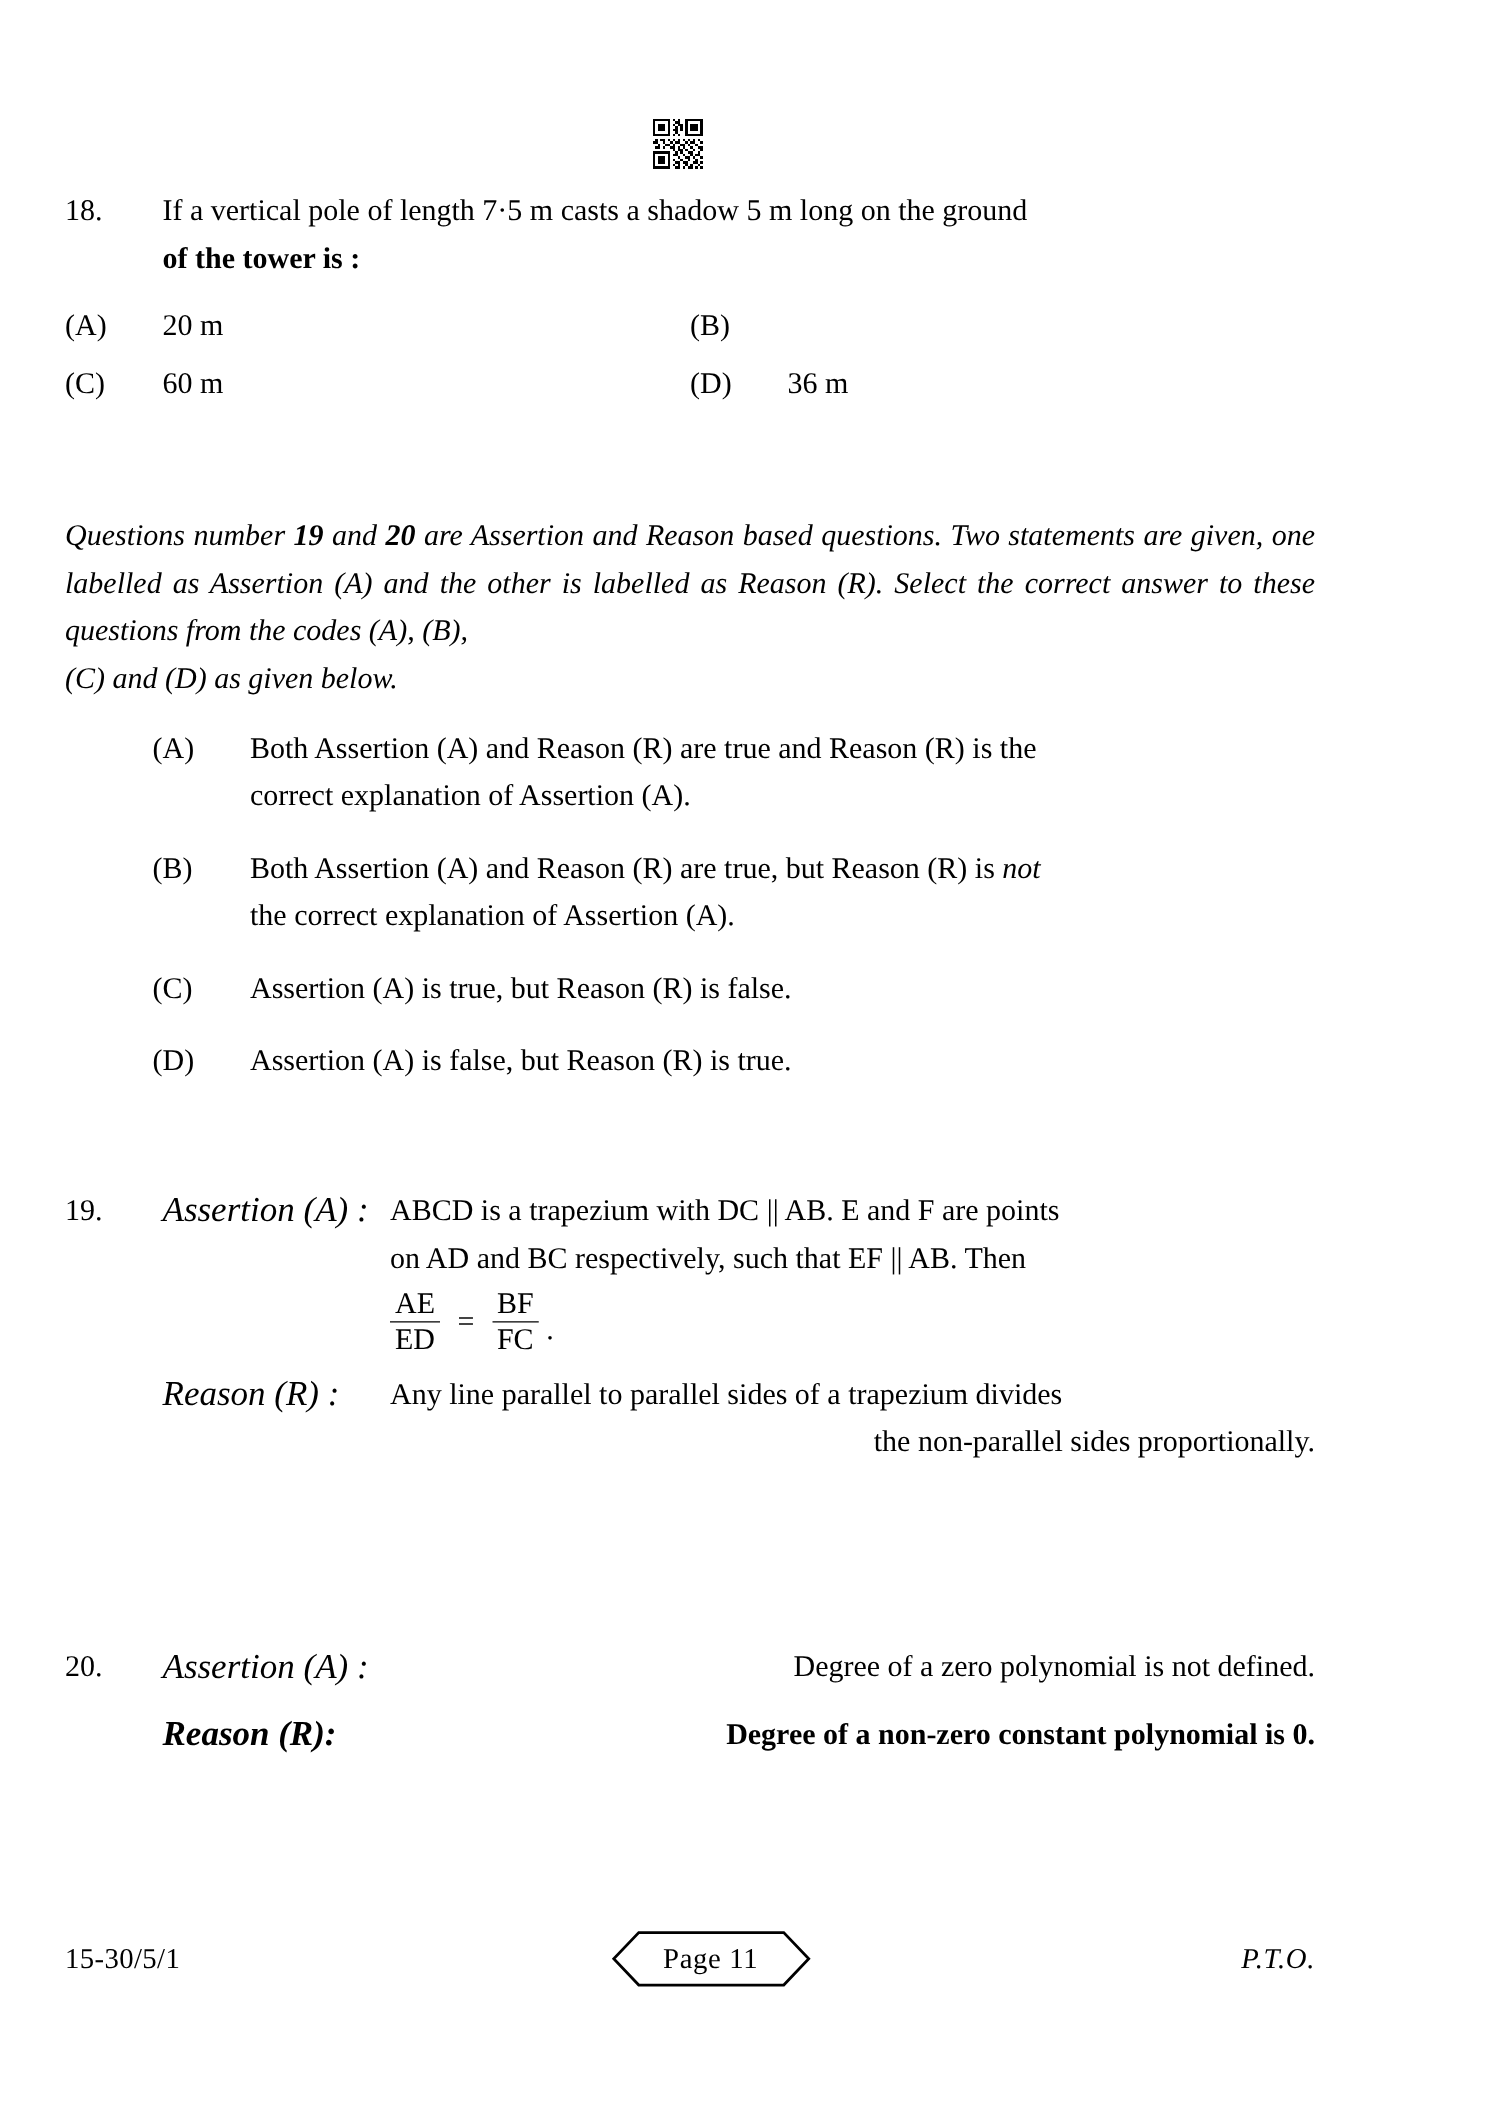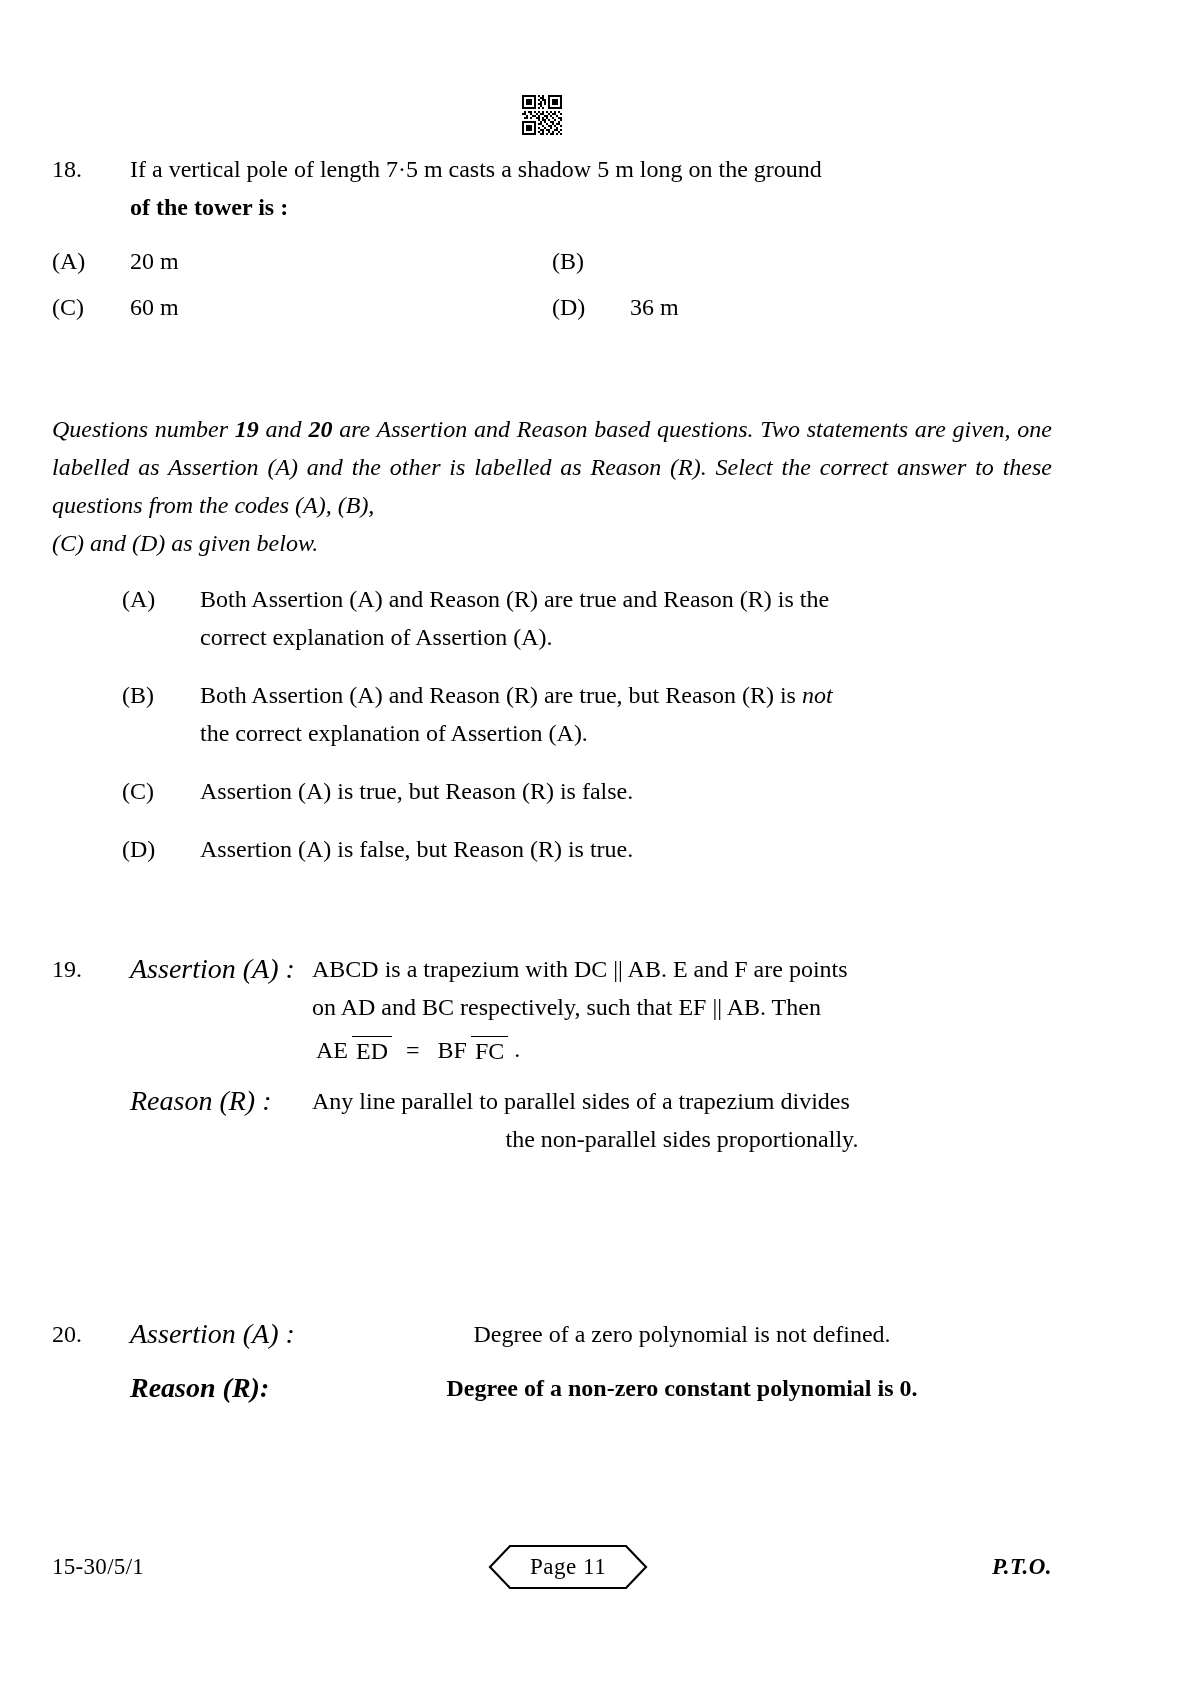--- a/index.html
+++ b/index.html
@@ -140,33 +140,33 @@
     font-style: italic;
     font-size: 28px;
     line-height: 38px;
   }
   .ar-text {
     flex: 1 1 auto;
     font-size: 24px;
     line-height: 38px;
     text-align: justify;
   }
-  .ar-text .lastline { text-align: center; }
+  .ar-text .lastline { text-align: right; }
   .ar-spacer { flex: 0 0 78px; }
 
   
   .eq {
     display: flex;
     align-items: center;
     margin-top: 4px;
     font-size: 24px;
   }
   .frac {
     display: inline-flex;
-    flex-direction: row;
+    flex-direction: column;
     align-items: center;
     vertical-align: middle;
   }
   .frac .num {
     padding: 0 4px 1px 4px;
     line-height: 26px;
   }
   .frac .den {
     padding: 1px 4px 0 4px;
     line-height: 26px;
@@ -212,21 +212,21 @@
     width: 100%;
     height: 100%;
     display: flex;
     align-items: center;
     justify-content: center;
     font-size: 23px;
     letter-spacing: 0.5px;
   }
   .footer-pto {
     font-style: italic;
-    font-weight: bold;
+    font-weight: normal;
     font-size: 23px;
     letter-spacing: 0.5px;
   }
 </style>
 </head>
 <body>
 
 <div class="page">
 
   <div class="qr-wrap">

